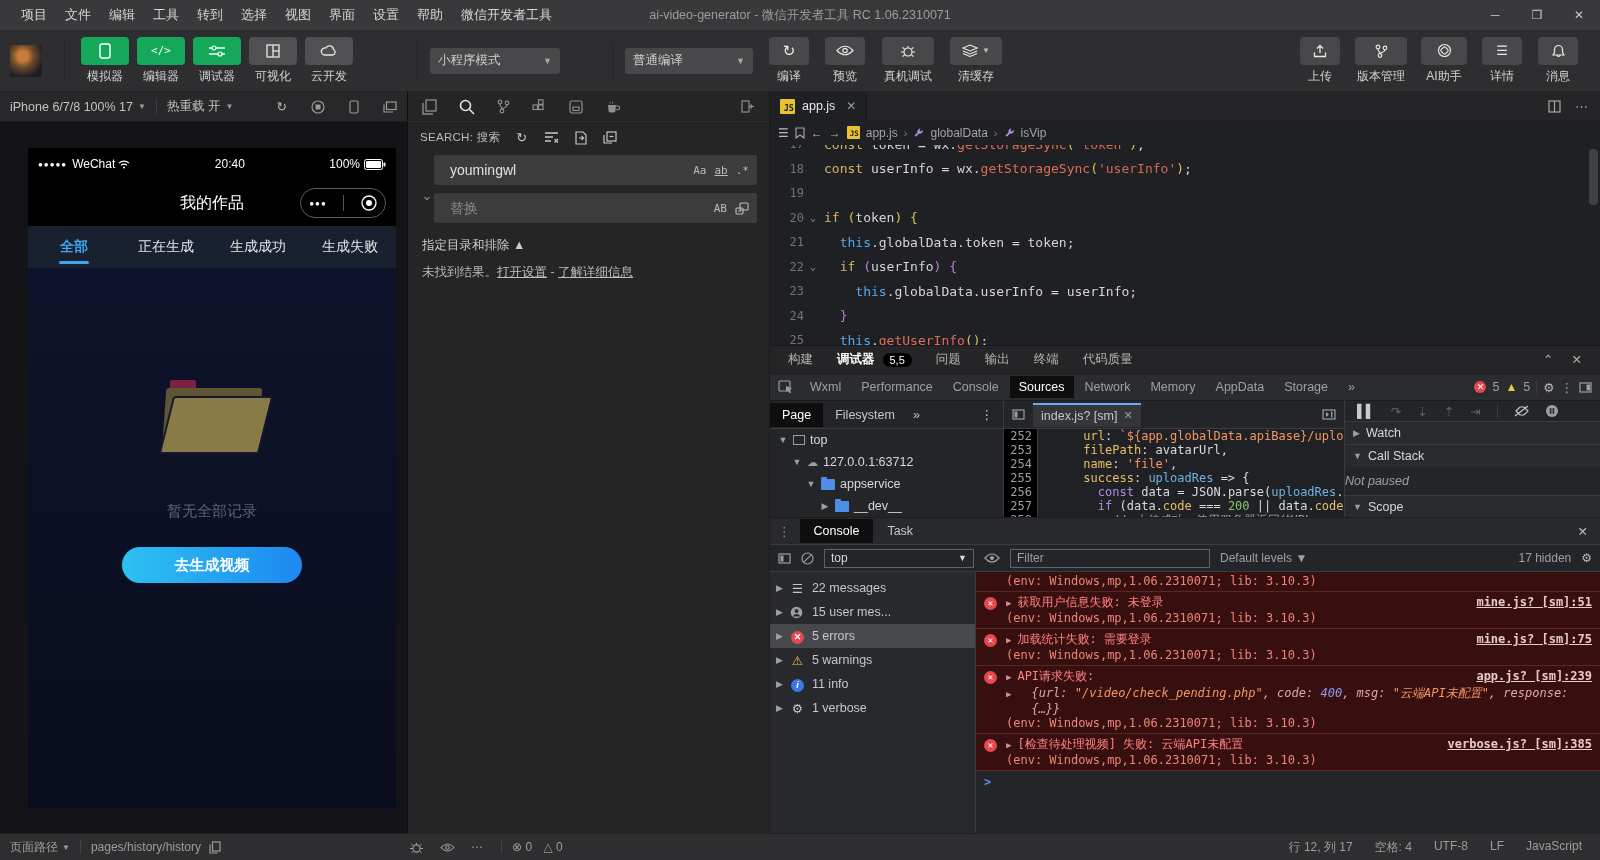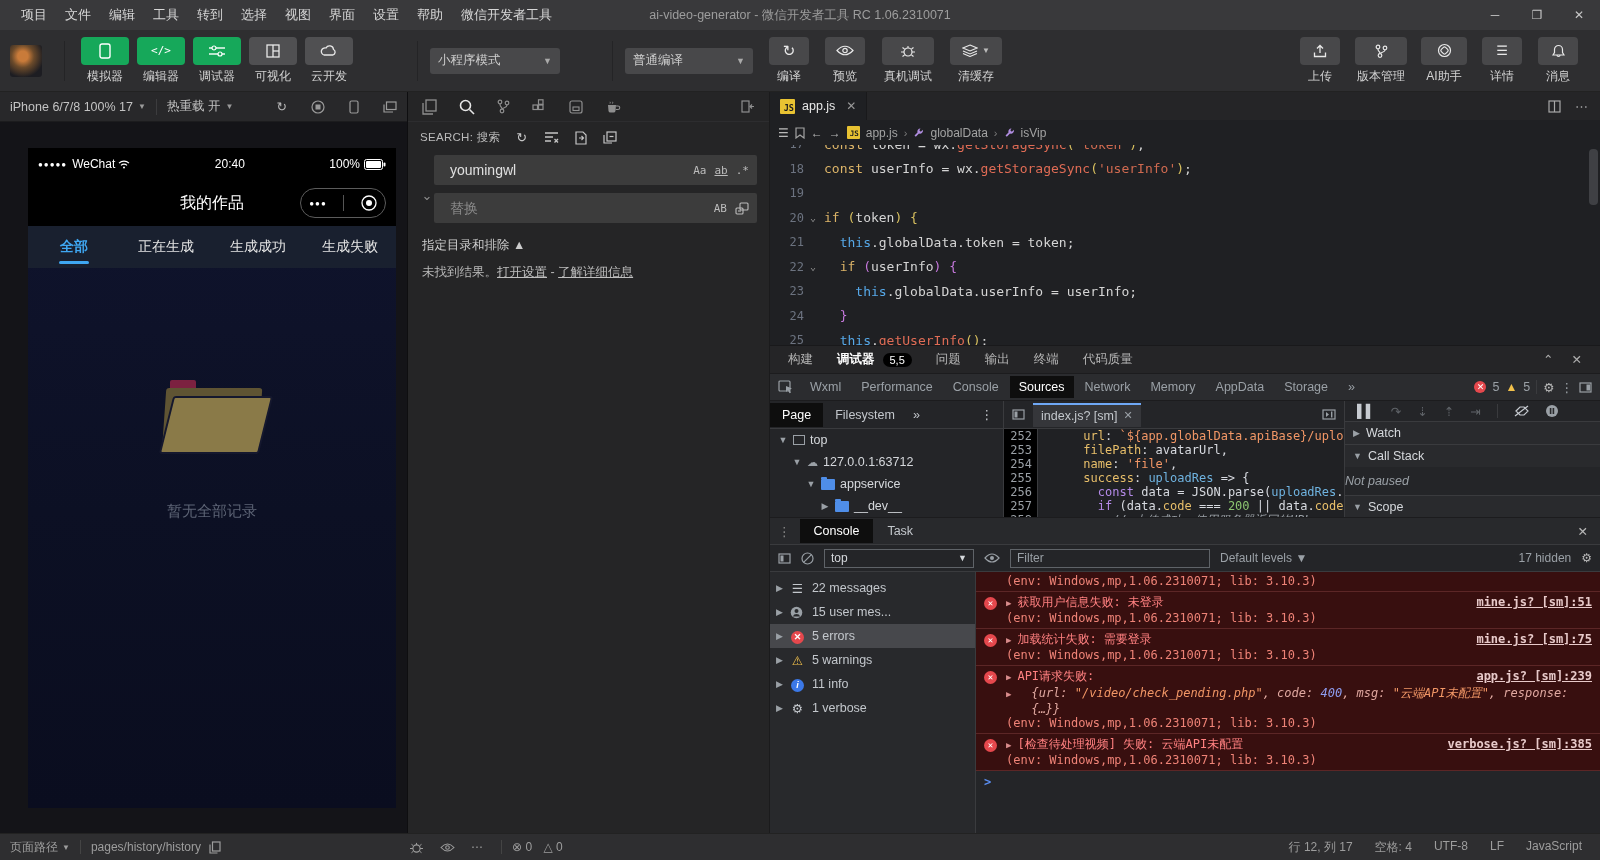--- a/index.html
+++ b/index.html
@@ -442,20 +442,21 @@
         <div class="ph-tab">生成成功</div>
         <div class="ph-tab">生成失败</div>
       </div>
       <div class="ph-body">
         <div class="folder">
           <div class="tab2"></div>
             <div class="back"></div>
             <div class="front"></div>
         </div>
         <div class="empty-txt">暂无全部记录</div>
+        <button class="cta">去生成视频</button>
 
       </div>
     </div>
   </div>
 
   <div id="searchpanel">
     <div class="act-row">
       <span class="ico">
           <svg width="15" height="16" viewBox="0 0 15 16">
             <rect x="4" y="1" width="10" height="11" fill="none" stroke="#8f8f8f" stroke-width="1.3"></rect>

